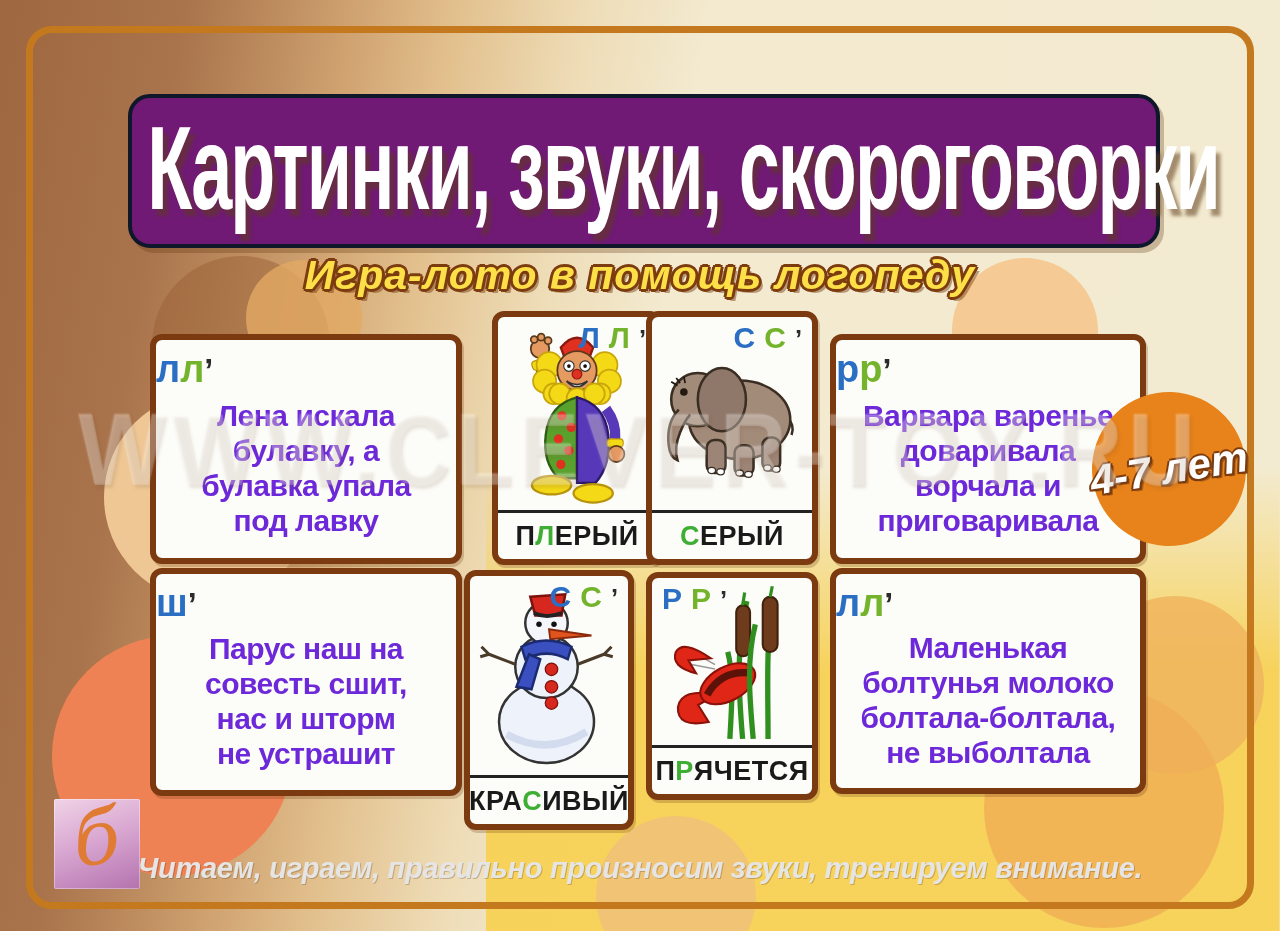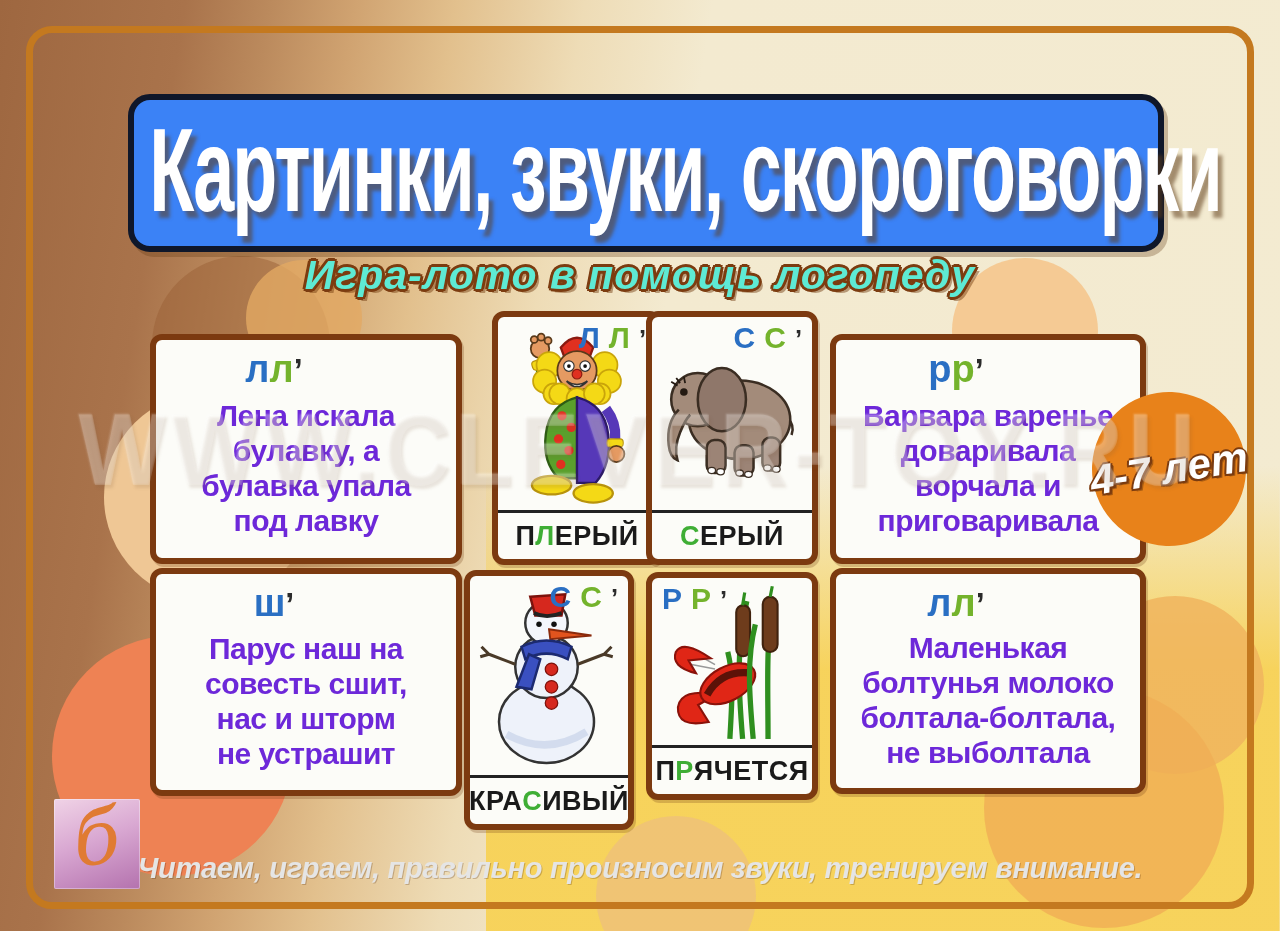--- a/index.html
+++ b/index.html
@@ -18,45 +18,45 @@
   .c4{left:104px;top:392px;width:210px;height:210px;background:#efc795;}
   .c5{left:52px;top:636px;width:240px;height:240px;background:#ee8254;}
   .c6{left:1086px;top:596px;width:178px;height:178px;background:#f0b45e;opacity:.85;}
   .c7{left:984px;top:688px;width:240px;height:240px;background:#f0ae55;opacity:.8;}
   .c8{left:596px;top:816px;width:160px;height:160px;background:#eec07a;opacity:.8;}
   
   .frame{position:absolute;left:26px;top:26px;right:26px;bottom:22px;
          border:7px solid #c4791f;border-radius:26px;}
   
   .banner{position:absolute;left:128px;top:94px;width:1024px;height:146px;
-          background:#3b82f6;border:6px solid #0f172a;border-radius:22px;
+          background:#701a75;border:4px solid #0f172a;border-radius:22px;
           box-shadow:4px 5px 0 rgba(100,55,15,.30);z-index:3;}
   .title{position:absolute;left:0;right:0;top:50%;text-align:center;
          transform:translateY(-54%) scale(.97,1.55);
          font-weight:bold;font-size:76px;letter-spacing:-2px;color:#fff;
          text-shadow:5px 5px 3px rgba(95,60,25,.55);white-space:nowrap;}
   .subtitle{position:absolute;left:0;right:0;top:252px;text-align:center;z-index:3;
-            font-size:41px;font-weight:bold;font-style:italic;color:#5eead4;
+            font-size:41px;font-weight:bold;font-style:italic;color:#fde047;
             letter-spacing:1px;
             text-shadow:3px 0 #7c3c10,-3px 0 #7c3c10,0 3px #7c3c10,0 -3px #7c3c10,
                         2px 2px #7c3c10,-2px 2px #7c3c10,2px -2px #7c3c10,-2px -2px #7c3c10,
                         4px 4px 0 rgba(110,55,10,.45);}
   
   .card{position:absolute;box-sizing:border-box;background:#fcfcf8;
         border:6px solid #7c3a10;border-radius:12px;z-index:4;
         box-shadow:2px 3px 0 rgba(110,60,20,.25);display:flex;flex-direction:column;}
   .tt0{left:150px;top:334px;width:312px;height:230px;}
   .pic0{left:464px;top:311px;width:170px;height:254px;margin-left:28px;}
   .pic1{left:646px;top:311px;width:172px;height:254px;}
   .tt1{left:830px;top:334px;width:316px;height:230px;}
   .tt2{left:150px;top:568px;width:312px;height:228px;}
   .pic2{left:464px;top:570px;width:170px;height:260px;}
   .pic3{left:646px;top:572px;width:172px;height:228px;}
   .tt3{left:830px;top:568px;width:316px;height:226px;}
-  .tt-sound{text-align:center;padding:10px 64px 0 0;font-size:38px;font-weight:bold;line-height:1;}
+  .tt-sound{text-align:left;padding:10px 64px 0 0;font-size:38px;font-weight:bold;line-height:1;}
   .s1{color:#2a6fc3;} .s2{color:#74b32c;} .mark{color:#2b2b2b;font-size:.85em;}
   .tt-text{flex:1;display:flex;align-items:center;justify-content:center;text-align:center;
            font-size:30px;font-weight:bold;line-height:1.17;color:#6d28d9;
            white-space:pre-line;letter-spacing:-.5px;padding:0 6px 10px 6px;}
   .pic-area{flex:1;position:relative;}
   .pic-sound{position:absolute;top:6px;right:10px;font-size:30px;font-weight:bold;line-height:1;}
   .pic-sound.left{right:auto;left:10px;}
   .pic-sound .s2{margin-left:9px;}
   .pic-label{border-top:3px solid #222;height:46px;display:flex;align-items:center;
              justify-content:center;font-size:27px;font-weight:bold;color:#1a1a1a;

